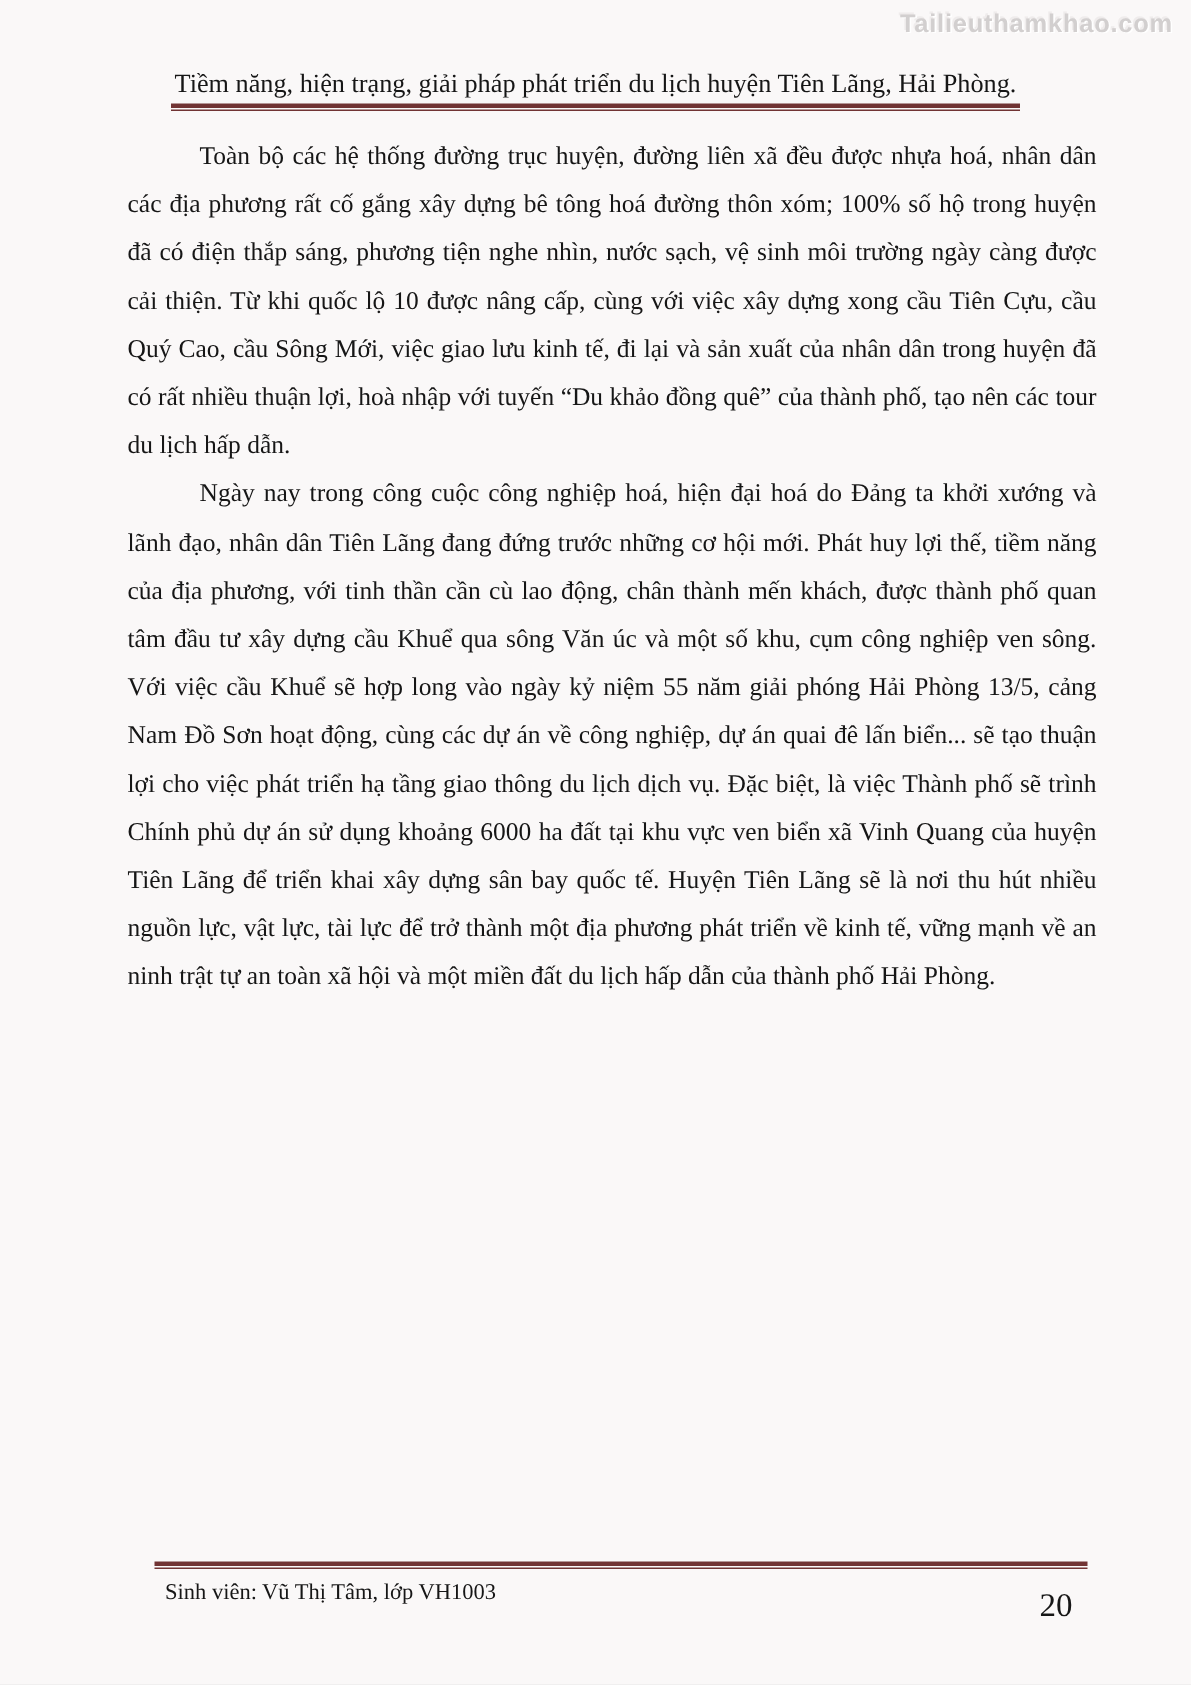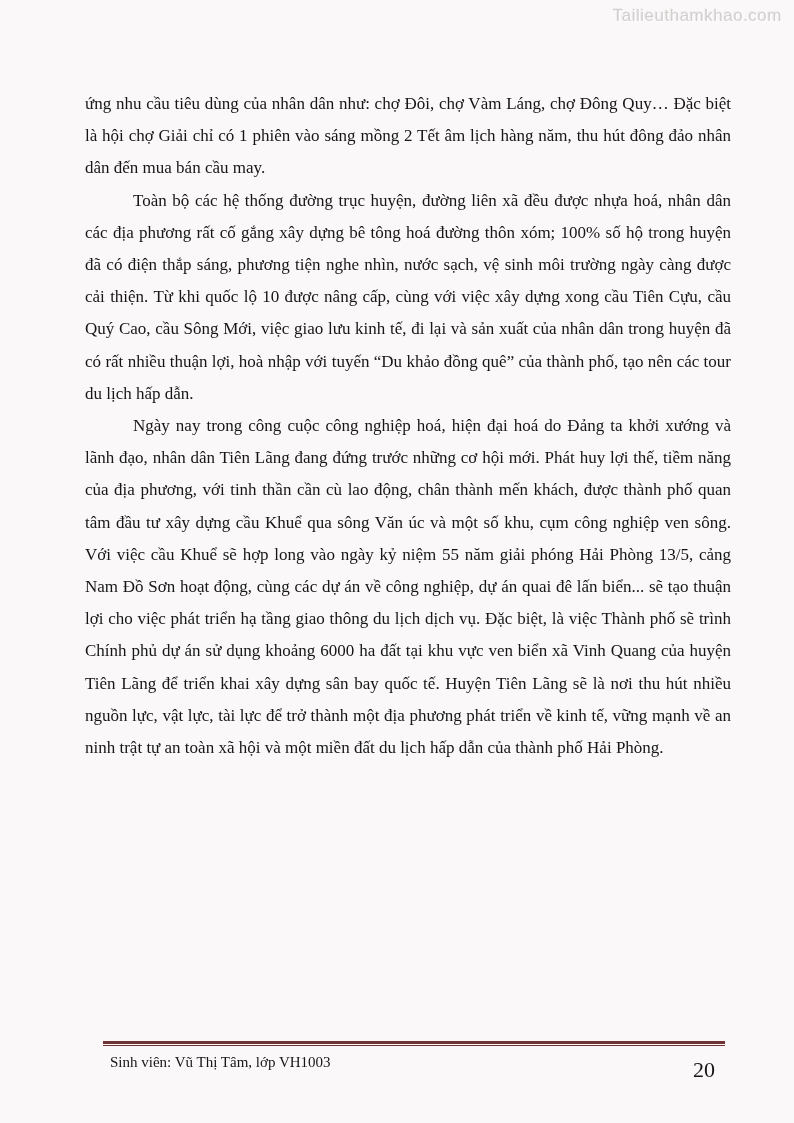--- a/index.html
+++ b/index.html
@@ -15,20 +15,21 @@
   }
   .watermark {
     position: absolute;
     top: 6px;
     right: 12px;
     font-family: "Liberation Sans", sans-serif;
     font-size: 17px;
     letter-spacing: 0.5px;
     color: var(--watermark-gray, #d2cfcf);
     text-shadow: 1px 1px 0 #ffffff, -1px -1px 0 #efecec;
+    font-weight: bold;
   }
   .header {
     position: absolute;
     top: 44px;
     left: 0;
     right: 0;
     text-align: center;
   }
   .header-inner { display: inline-block; }
   .header-title {
@@ -78,26 +79,26 @@
 </style>
 </head>
 <body>
 
 <div class="page">
 
   <div class="watermark">Tailieuthamkhao.com</div>
 
   <div class="header">
     <div class="header-inner">
+      <div class="header-title">Tiềm năng, hiện trạng, giải pháp phát triển du lịch huyện Tiên Lãng, Hải Phòng.</div>
       <div class="rule-thickthin header-rule"></div>
     </div>
   </div>
 
   <div class="body-text">
-      <p class="para">ứng nhu cầu tiêu dùng của nhân dân như: chợ Đôi, chợ Vàm Láng, chợ Đông Quy…  Đặc biệt là hội chợ Giải chỉ có 1 phiên vào sáng mồng 2 Tết âm lịch hàng năm, thu hút đông đảo nhân dân đến mua bán cầu may.</p>
       <p class="para indent">Toàn bộ các hệ thống đường trục huyện, đường liên xã đều được nhựa hoá, nhân dân các địa phương rất cố gắng xây dựng bê tông hoá đường thôn xóm; 100% số hộ trong huyện đã có điện thắp sáng, phương tiện nghe nhìn, nước sạch, vệ sinh môi trường ngày càng được cải thiện. Từ khi quốc lộ 10 được nâng cấp, cùng với việc xây dựng xong cầu Tiên Cựu, cầu Quý Cao, cầu Sông Mới, việc giao lưu kinh tế, đi lại và sản xuất của nhân dân trong huyện đã có rất nhiều thuận lợi, hoà nhập với tuyến “Du khảo đồng quê” của thành phố, tạo nên các tour du lịch hấp dẫn.</p>
       <p class="para indent">Ngày nay trong công cuộc công nghiệp hoá, hiện đại hoá do Đảng ta khởi xướng và lãnh đạo, nhân dân Tiên Lãng đang đứng trước những cơ hội mới. Phát huy lợi thế, tiềm năng của địa phương, với tinh thần cần cù lao động, chân thành mến khách, được thành phố quan tâm đầu tư xây dựng cầu Khuể qua sông Văn úc và một số khu, cụm công nghiệp ven sông. Với việc cầu Khuể sẽ hợp long vào ngày kỷ niệm 55 năm giải phóng Hải Phòng 13/5, cảng Nam Đồ Sơn hoạt động, cùng các dự án về công nghiệp, dự án quai đê lấn biển... sẽ tạo thuận lợi cho việc phát triển hạ tầng giao thông du lịch dịch vụ. Đặc biệt, là việc Thành phố sẽ trình Chính phủ dự án sử dụng khoảng 6000 ha đất tại khu vực ven biển xã Vinh Quang của huyện Tiên Lãng để triển khai xây dựng sân bay quốc tế. Huyện Tiên Lãng sẽ là nơi thu hút nhiều nguồn lực, vật lực, tài lực để trở thành một địa phương phát triển về kinh tế, vững mạnh về an ninh trật tự an toàn xã hội và một miền đất du lịch hấp dẫn của thành phố Hải Phòng.</p>
     </div>
 
   <div class="rule-thickthin footer-rule"></div>
 
   <div class="footer-student">Sinh viên: Vũ Thị Tâm, lớp VH1003</div>
 
   <div class="footer-pagenum">20</div>
 

